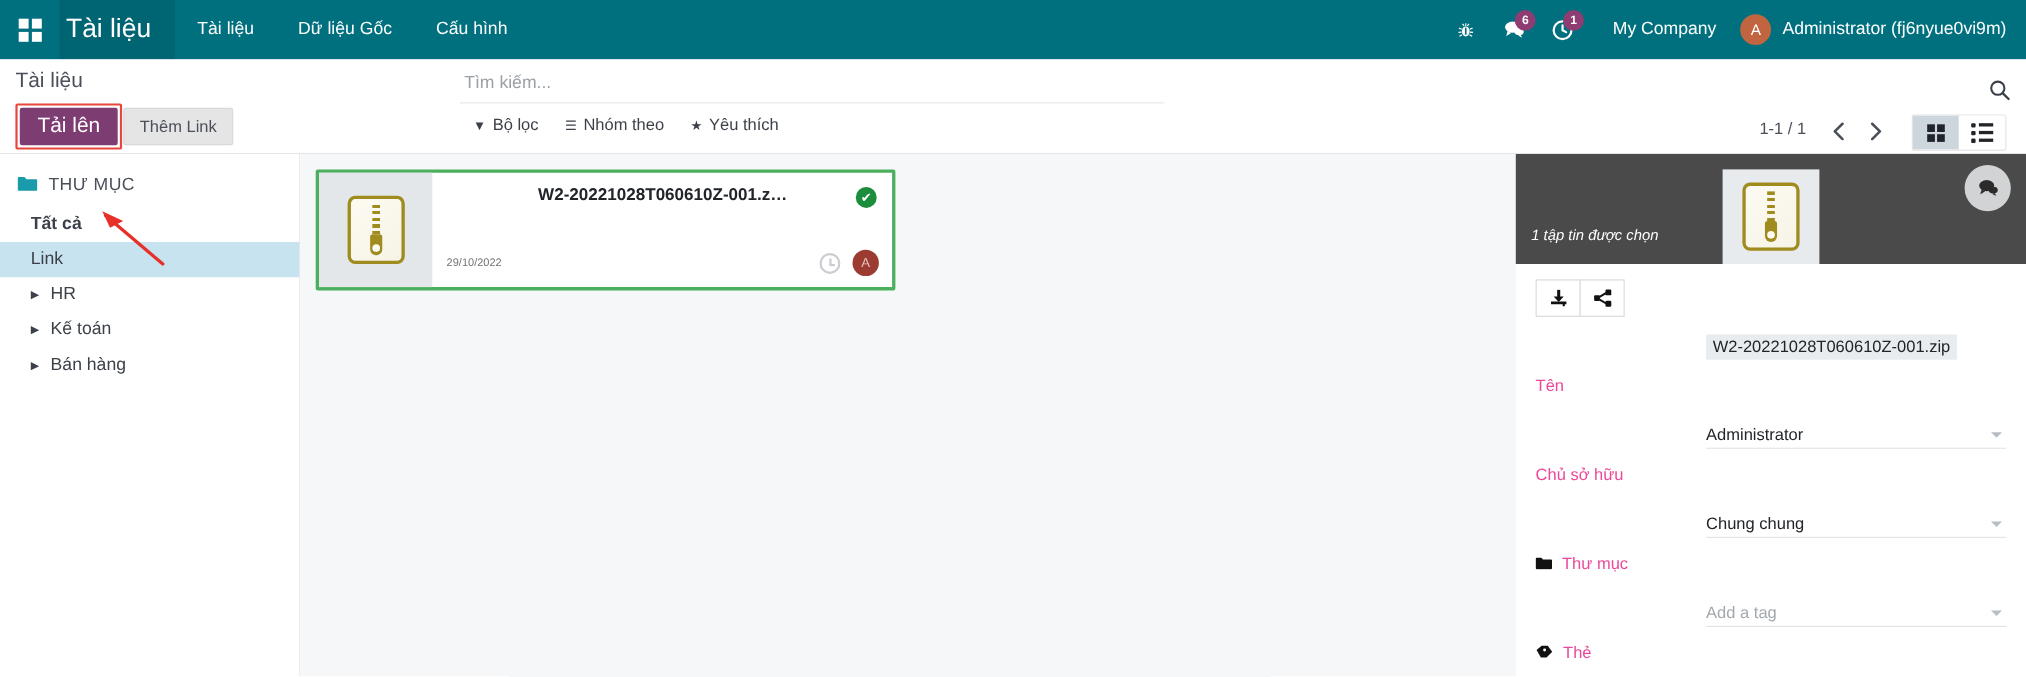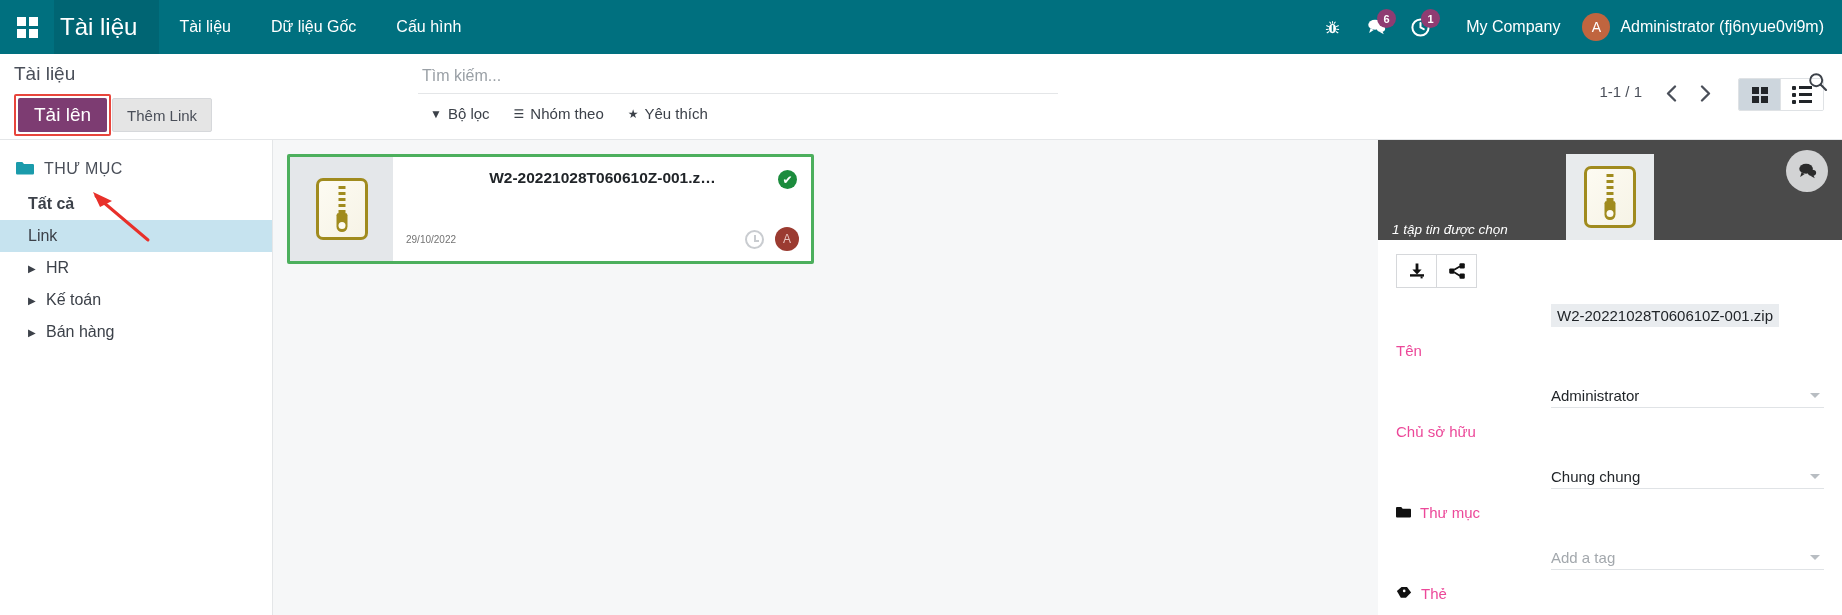--- a/index.html
+++ b/index.html
@@ -75,21 +75,21 @@
   }
   .search-placeholder { color: #9aa0a6; font-size: 16px; }
   .filter-row { display: flex; margin-left: 145px; width: 340px; padding-top: 6px; }
   .filter-btn {
     font-size: 15px; color: #3c4149; padding: 5px 12px; cursor: pointer;
     display: flex; align-items: center; gap: 6px; white-space: nowrap;
   }
   .fi { font-size: 12px; }
   .fi.star { color: #3c4149; }
   .cp-right {
-    display: flex; align-items: flex-start; padding-top: 24px; padding-right: 18px;
+    display: flex; align-items: flex-start; padding-top: 50px; padding-right: 18px;
     gap: 4px;
   }
   .pager-count { font-size: 15px; color: #4a4f59; padding: 5px 10px; white-space: nowrap; }
   .pager-btn {
     width: 30px; height: 30px; display: flex; align-items: center; justify-content: center;
     cursor: pointer; color: #4a4f59; font-size: 19px; font-weight: 600;
   }
   .view-switcher { display: flex; margin-left: 14px; border: 1px solid #dfe2e5; border-radius: 2px; overflow: hidden; }
   .view-btn {
     width: 42px; height: 31px; display: flex; align-items: center; justify-content: center;
@@ -183,21 +183,21 @@
   .preview-thumb {
     width: 88px; height: 86px; background: #e8ebed; display: flex;
     align-items: center; justify-content: center;
   }
   .chat-bubble-btn {
     position: absolute; right: 14px; top: 10px; width: 42px; height: 42px;
     border-radius: 50%; background: #d2d3d4; display: flex; align-items: center;
     justify-content: center; cursor: pointer;
   }
   .insp-count {
-    position: absolute; left: 14px; bottom: 3px; color: #ffffff; font-size: 13.5px;
+    position: absolute; left: 14px; bottom: 19px; color: #ffffff; font-size: 13.5px;
     font-style: italic;
   }
   .insp-actions { display: flex; padding: 14px 18px 0 18px; }
   .act-btn {
     width: 41px; height: 34px; border: 1px solid #d6d8db; background: #fff;
     display: flex; align-items: center; justify-content: center; cursor: pointer;
     margin-right: -1px;
   }
   .insp-form { padding: 16px 18px 0 18px; }
   .form-row { display: flex; align-items: flex-start; margin-bottom: 26px; }

